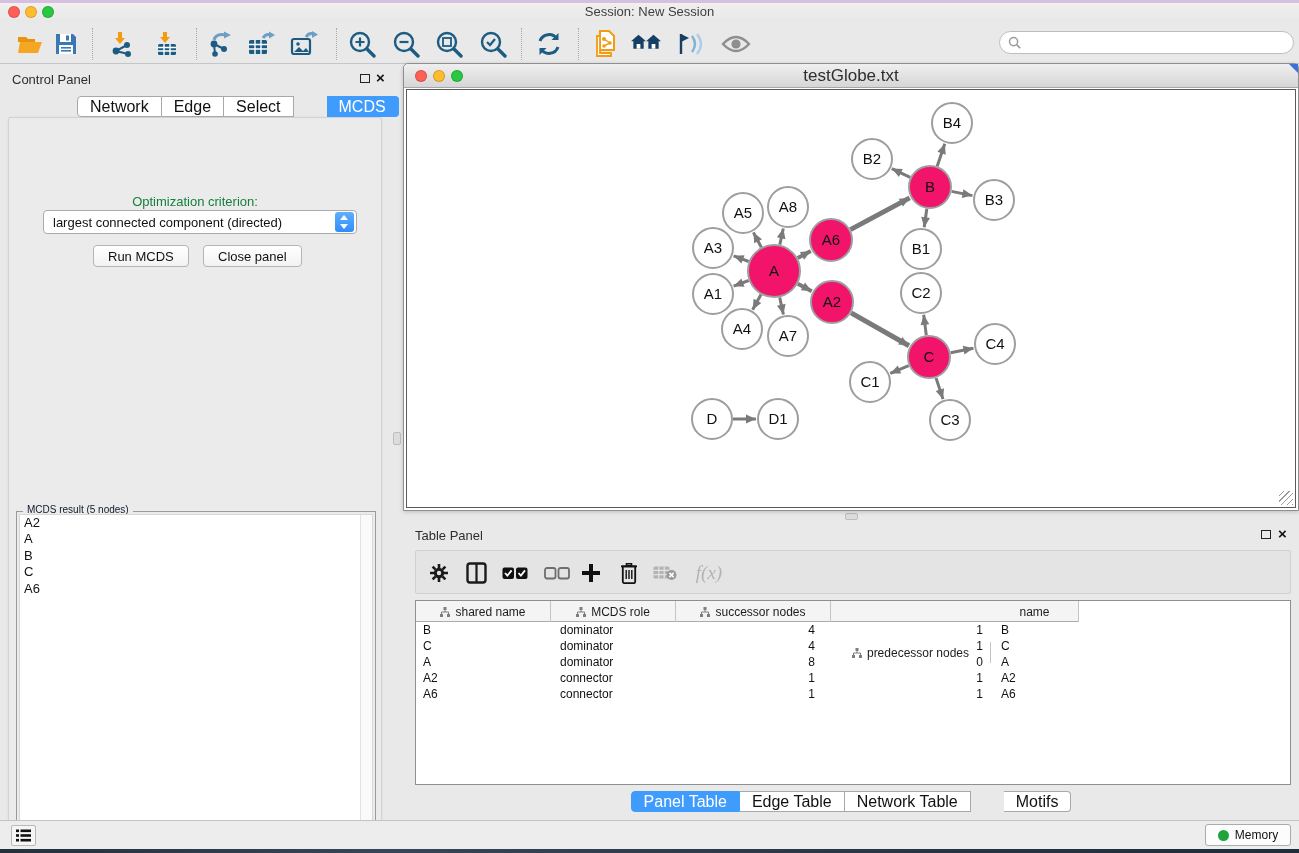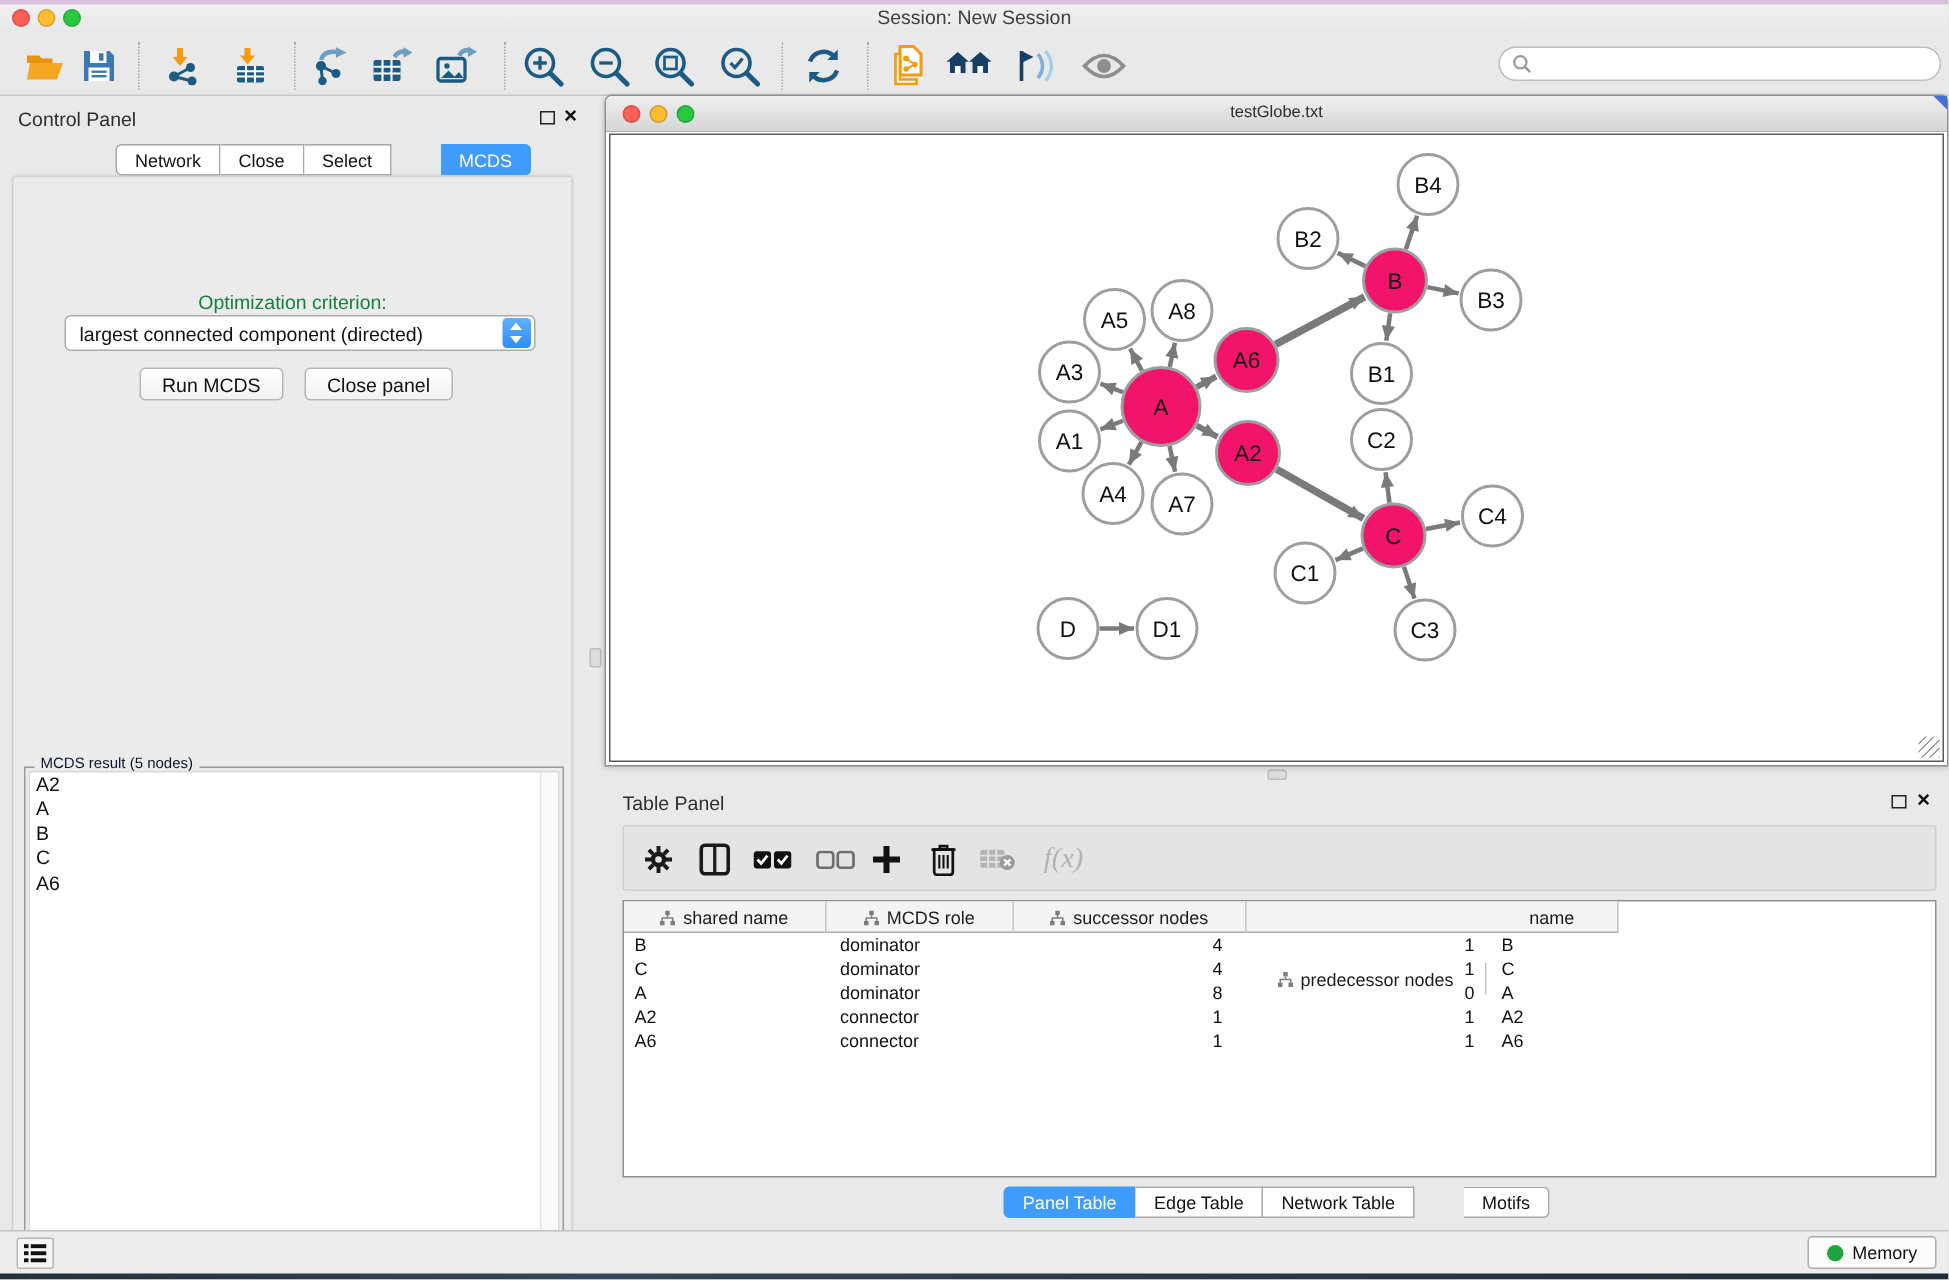--- a/index.html
+++ b/index.html
@@ -25,21 +25,21 @@
   .searchbox { position:absolute; left:999px; top:9px; width:295px; height:23px; background:#fff; border:1px solid #bdbdbd; border-radius:12px; display:flex; align-items:center; padding-left:8px; }
   .searchbox input { border:none; outline:none; flex:1; font-size:12px; font-family:inherit; background:transparent; margin-left:5px; }
 
   
   .control-panel { left:0; top:64px; width:391px; height:756px; background:#e9e9e9; }
   .panel-head { position:absolute; left:12px; top:8px; font-size:13px; color:#2e2e2e; }
   .float-ico { position:absolute; width:10px; height:9px; border:1.6px solid #222; top:10px; cursor:pointer; }
   .close-ico { position:absolute; top:5px; font-size:15px; font-weight:bold; color:#111; cursor:pointer; line-height:18px; }
   .cp-inner { position:absolute; left:8px; top:53px; width:374px; height:749px; background:#ebebeb; border:1px solid #d2d2d2; border-radius:3px; box-shadow:0 0 2px rgba(0,0,0,.08); }
   .tabs-row { position:absolute; display:flex; }
-  .tab { height:21px; line-height:20px; font-size:12px; text-align:center; background:#fff; border:1px solid #a8a8a8; border-left:none; padding:0 12px; cursor:pointer; color:#111; }
+  .tab { height:21px; line-height:20px; font-size:16px; text-align:center; background:#fff; border:1px solid #a8a8a8; border-left:none; padding:0 12px; cursor:pointer; color:#111; }
   .tab:first-child { border-left:1px solid #a8a8a8; border-radius:4px 0 0 4px; }
   .tab:last-child { border-radius:0 4px 4px 0;margin-left:33px; }
   .tab.active { background:#3f9bfc; border-color:#3f9bfc; color:#fff; }
   .opt-label { position:absolute; left:0; top:76px; width:100%; text-align:center; font-size:13px; color:#15803d; }
   .dropdown { position:absolute; left:34px; top:92px; width:314px; height:24px; background:#fff; border:1px solid #ababab; border-radius:4px; display:flex; align-items:center; cursor:pointer; }
   .dropdown .val { flex:1; font-size:13px; padding-left:9px; color:#111; white-space:nowrap; }
   .dd-step { width:19px; height:20px; margin-right:2px; background:linear-gradient(#5fb0fd,#2f8dfb); border-radius:3px; position:relative; }
   .dd-step i { position:absolute; left:5px; width:0; height:0; border-left:4.5px solid transparent; border-right:4.5px solid transparent; }
   .dd-step .up { top:3px; border-bottom:5px solid #fff; }
   .dd-step .dn { bottom:3px; border-top:5px solid #fff; }
@@ -50,21 +50,21 @@
   .mcds-list .row { font-size:13px; line-height:16.4px; padding-left:4px; color:#111; cursor:default; }
   .mcds-scroll { position:absolute; right:0; top:0; width:12px; height:100%; background:#fafafa; border-left:1px solid #e2e2e2; }
 
   
   .v-gutter-handle { left:393px; top:432px; width:8px; height:13px; background:#dcdcdc; border:1px solid #bdbdbd; border-radius:2px; }
   .h-gutter-handle { left:845px; top:513px; width:13px; height:7px; background:#dcdcdc; border:1px solid #bdbdbd; border-radius:2px; }
 
   
   .net-window { left:403px; top:63px; width:896px; height:448px; background:#fff; border:1px solid #8f8f8f; border-radius:5px 5px 0 0; box-shadow:0 1px 4px rgba(0,0,0,.18); }
   .net-titlebar { position:absolute; left:0; top:0; right:0; height:24px; background:linear-gradient(#efefef,#d6d6d6); border-bottom:1px solid #a7a7a7; border-radius:5px 5px 0 0; }
-  .net-title { width:100%; text-align:center; line-height:23px; font-size:11px; color:#2e2e2e; }
+  .net-title { width:100%; text-align:center; line-height:23px; font-size:17px; color:#2e2e2e; }
   .net-tl { width:12px; height:12px; border-radius:50%; position:absolute; top:6px; border:0.5px solid rgba(0,0,0,.18); }
   .net-canvas { position:absolute; left:2px; right:2px; top:25px; bottom:2px; background:#fff; border:1px solid #5a5a5a; }
   .corner-ind { position:absolute; right:0; top:0; width:0; height:0; border-left:9px solid transparent; border-top:9px solid #3f6fd8; }
   .resize-grip { position:absolute; right:2px; bottom:2px; width:14px; height:14px;
     background:repeating-linear-gradient(135deg, transparent 0 3px, #9a9a9a 3px 4px); cursor:nwse-resize; }
 
   
   .table-panel { left:403px; top:520px; width:896px; height:300px; background:#e9e9e9; }
   .tp-toolbar { position:absolute; left:12px; top:30px; width:876px; height:44px; background:#e4e4e4; border:1px solid #d0d0d0; border-radius:2px; }
   .tp-ico { position:absolute; top:7px; width:30px; height:30px; display:flex; align-items:center; justify-content:center; cursor:pointer; }
@@ -281,21 +281,21 @@
           <div class="row">B</div>
           <div class="row">C</div>
           <div class="row">A6</div>
           <div class="mcds-scroll"></div>
       </div>
     </div>
   </div>
 
   <div class="tabs-row" style="left:77px; top:32px;">
     <span class="tab">Network</span>
-    <span class="tab">Close</span>
+    <span class="tab">Edge</span>
     <span class="tab">Select</span>
     <span class="tab active">MCDS</span>
   </div>
 </div>
 
 <div class="abs v-gutter-handle"></div>
 <div class="abs h-gutter-handle"></div>
 
 <div class="abs net-window">
   <div class="net-titlebar">

